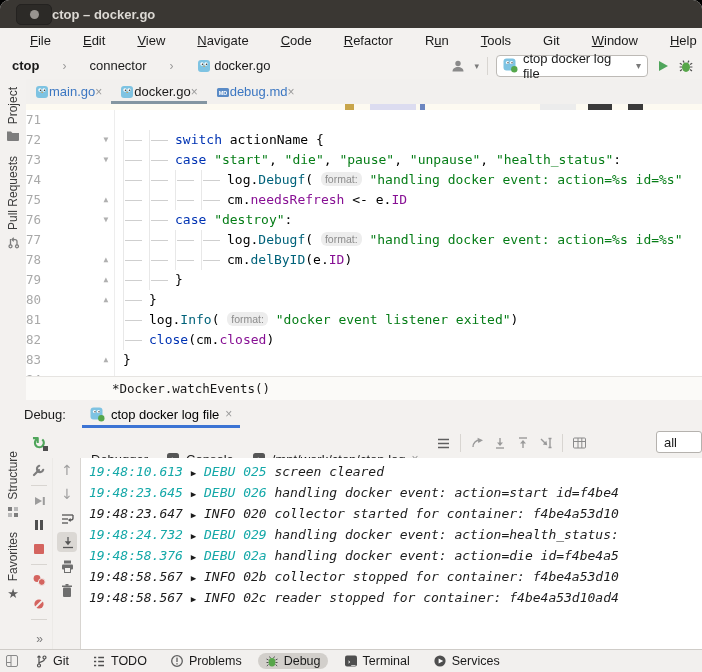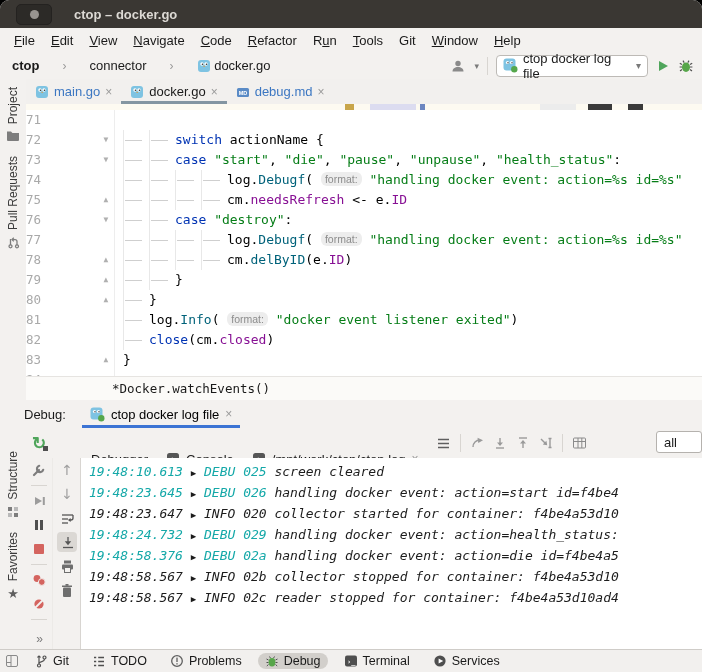--- a/index.html
+++ b/index.html
@@ -5,45 +5,45 @@
   html,body{margin:0;padding:0;background:#000;}
   .window{position:relative;width:702px;height:672px;background:#fff;overflow:hidden;
     border-radius:9px 9px 0 0;font-family:"Liberation Sans",sans-serif;-webkit-font-smoothing:antialiased;}
   .ic{display:inline-flex;align-items:center;justify-content:center;vertical-align:middle;}
 
   
   .titlebar{position:absolute;left:0;top:0;right:0;height:28px;background:#3a3733;display:flex;align-items:center;}
   .tb-btn{width:34px;height:19px;background:#2c2a27;border:1px solid #242220;border-radius:5px;margin-left:16px;
     display:flex;align-items:center;justify-content:center;}
   .tb-btn i{width:9px;height:9px;border-radius:50%;background:#989490;display:block;}
-  .tb-title{color:#dcd9d4;font-size:13px;margin-left:22px;font-weight:bold;}
+  .tb-title{color:#dcd9d4;font-size:13px;font-weight:bold;}
 
   
   .menubar{position:absolute;left:0;top:28px;right:0;height:24px;background:#f3f1ef;display:flex;align-items:center;
     padding-left:6px;font-size:13px;color:#1a1a1a;}
-  .menu-item{padding:2px 8px;cursor:default;}
+  .menu-item{padding:2px 8px;cursor:default;margin-left:16px;}
   .menu-item u{text-decoration:underline;}
 
   
   .toolbar{position:absolute;left:0;top:52px;right:0;height:27px;background:#f3f1ef;border-bottom:1px solid #d8d5d1;
     display:flex;align-items:center;font-size:13px;color:#1a1a1a;}
   .crumbs{display:flex;align-items:center;gap:23px;padding-left:12px;}
   .crumb.bold{font-weight:bold;}
   .chev{color:#9a9a9a;font-size:12px;}
   .tb-right{margin-left:auto;display:flex;align-items:center;gap:8px;padding-right:8px;}
   .vdiv{width:1px;height:18px;background:#d8d5d1;}
   .runcombo{display:flex;align-items:center;gap:5px;background:#fff;border:1px solid #bdbab6;border-radius:4px;
     height:22px;padding:0 6px;width:152px;box-sizing:border-box;}
   .runcombo .arr{margin-left:auto;color:#7a7a7a;font-size:10px;}
   .dd{color:#7a7a7a;font-size:9px;}
 
   
   .tabbar{position:absolute;left:26px;top:79px;right:0;height:25px;background:#f2f0ee;display:flex;align-items:stretch;
     border-bottom:1px solid #dcdad7;font-size:13px;}
-  .etab{display:flex;align-items:center;gap:5px;padding:0 9px;position:relative;color:#1a1a1a;}
+  .etab{display:flex;align-items:center;padding:0 9px;position:relative;color:#1a1a1a;}
   .etab .mod{color:#3c77c2;}
   .etab.active::after{content:"";position:absolute;left:0;right:0;bottom:0;height:3px;background:#8496a2;}
   .close{color:#9a9a9a;font-size:12px;line-height:1;}
 
   
   .strip{position:absolute;left:0;top:79px;width:26px;height:571px;background:#f3f1ef;border-right:1px solid #d8d5d1;}
   .sgroup{position:absolute;left:0;width:26px;display:flex;flex-direction:column;align-items:center;gap:14px;}
   .sitem{display:flex;flex-direction:column;align-items:center;gap:6px;}
   .vlabel{writing-mode:vertical-rl;transform:rotate(180deg);font-size:12px;color:#3a3a3a;}
 

